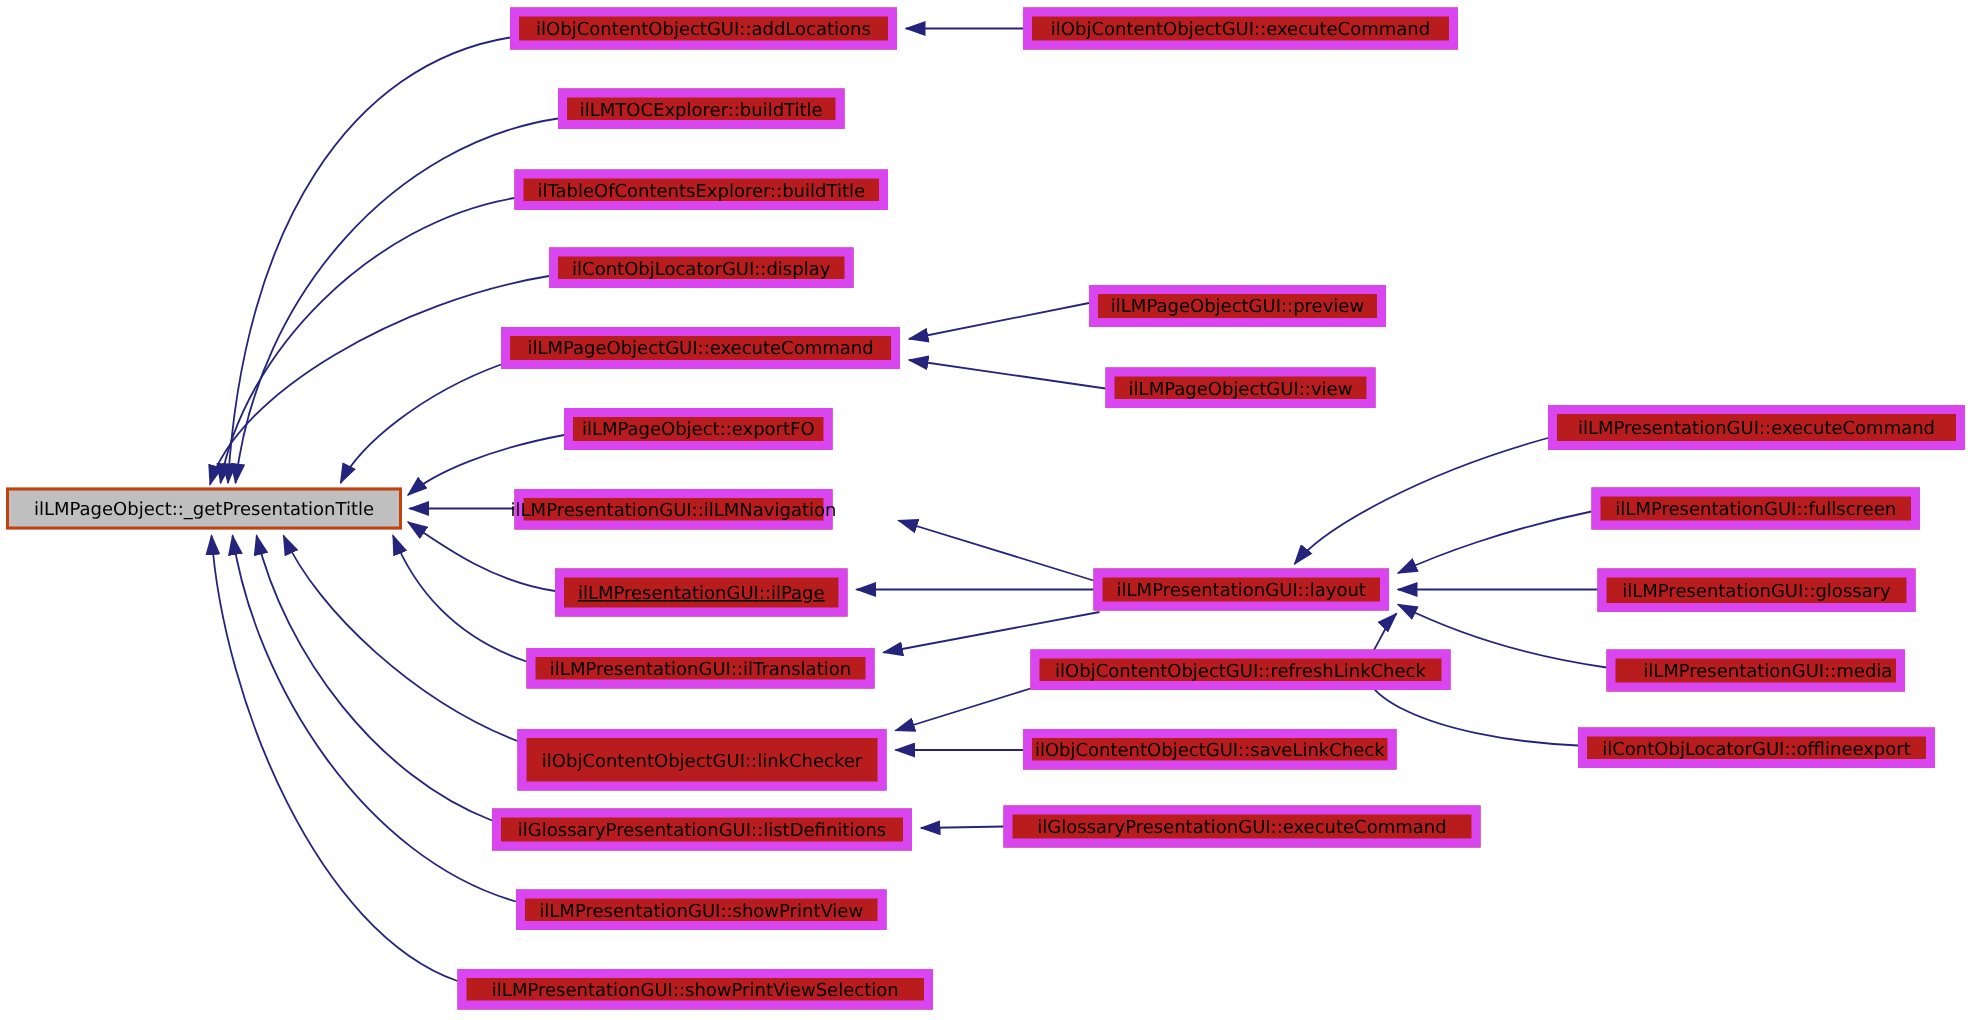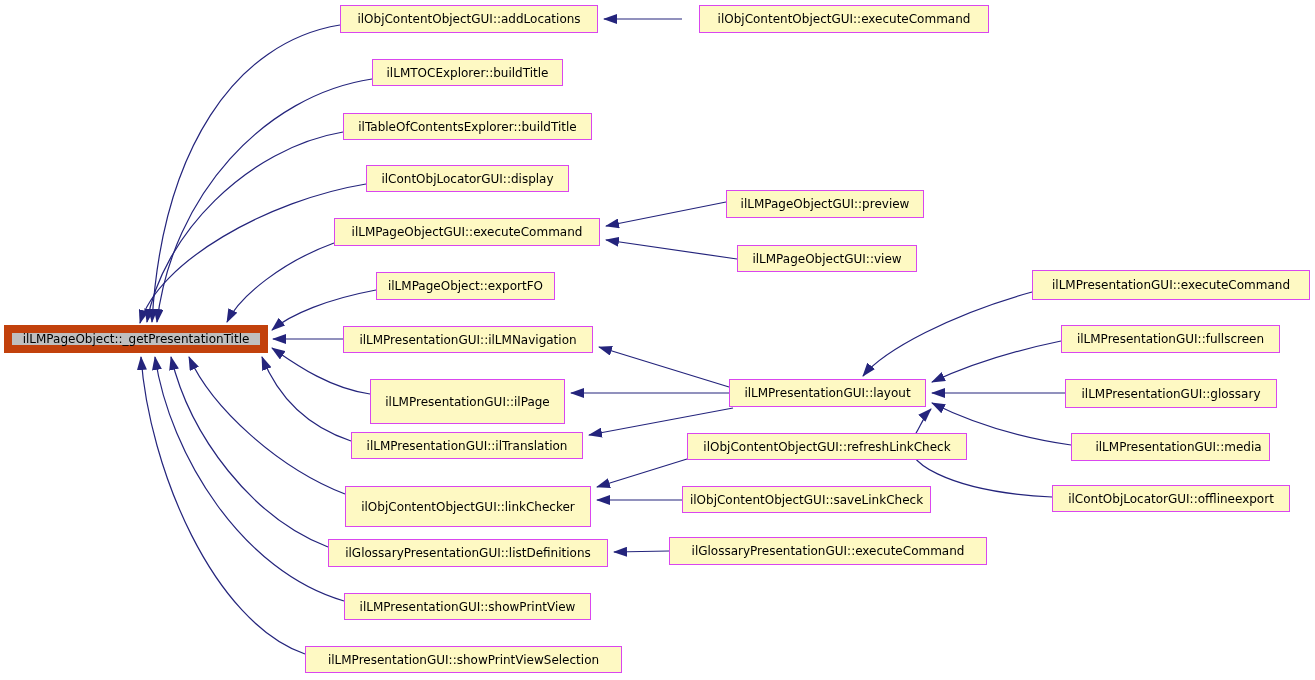--- a/index.html
+++ b/index.html
@@ -6,32 +6,32 @@
   body{
     width:1315px;height:680px;position:relative;background:#ffffff;
     font-family:"DejaVu Sans","Liberation Sans",sans-serif;
     overflow:hidden;
   }
   #graph-canvas{position:absolute;left:0;top:0;width:1315px;height:680px;}
   #edge-layer{position:absolute;left:0;top:0;}
   .node{
     position:absolute;
     box-sizing:border-box;
-    background:#fef9c3;
-    border:1px solid #d946ef;
+    background:#b91c1c;
+    border:6px solid #d946ef;
     color:#000000;
     font-size:12px;
     display:flex;align-items:center;justify-content:center;
     white-space:nowrap;
     cursor:pointer;
     z-index:2;
   }
   .node.hl{
     background:#bfbfbf;
-    border:8px solid #c2410c;
+    border:2px solid #c2410c;
     cursor:default;
   }
   .edge{fill:none;stroke-width:1.2px;}
 </style>
 </head>
 <body>
 
 <div id="graph-canvas">
   <svg id="edge-layer" width="1315" height="680" viewBox="0 0 1315 680" xmlns="http://www.w3.org/2000/svg">
     <defs>
@@ -65,30 +65,30 @@
         <path d="M1032,292 C952,314 884,350 863,376" class="edge" stroke="#24247c" marker-end="url(#arrowhead)"></path>
         <path d="M1061,341 C1003,353 958,370 932,382" class="edge" stroke="#24247c" marker-end="url(#arrowhead)"></path>
         <path d="M1065,393 L932,393" class="edge" stroke="#24247c" marker-end="url(#arrowhead)"></path>
         <path d="M1071,445 C1008,436 962,418 932,403" class="edge" stroke="#24247c" marker-end="url(#arrowhead)"></path>
         <path d="M1052,497 C948,492 897,460 913,438 C920,428 923,417 931,409" class="edge" stroke="#24247c" marker-end="url(#arrowhead)"></path>
       </g>
   </svg>
   <div id="node-layer">
       <div class="node hl" style="left: 4px; top: 325px; width: 264px; height: 28px;">ilLMPageObject::_getPresentationTitle</div>
       <div class="node" style="left: 340px; top: 5px; width: 258px; height: 28px;">ilObjContentObjectGUI::addLocations</div>
-      <div class="node" style="left: 699px; top: 5px; width: 290px; height: 28px;">ilObjContentObjectGUI::executeCommand</div>
+      <div class="node" style="left: 682px; top: 5px; width: 290px; height: 28px;">ilObjContentObjectGUI::executeCommand</div>
       <div class="node" style="left: 372px; top: 59px; width: 191px; height: 27px;">ilLMTOCExplorer::buildTitle</div>
       <div class="node" style="left: 343px; top: 113px; width: 249px; height: 27px;">ilTableOfContentsExplorer::buildTitle</div>
       <div class="node" style="left: 366px; top: 165px; width: 203px; height: 27px;">ilContObjLocatorGUI::display</div>
       <div class="node" style="left: 334px; top: 218px; width: 266px; height: 28px;">ilLMPageObjectGUI::executeCommand</div>
       <div class="node" style="left: 726px; top: 190px; width: 198px; height: 28px;">ilLMPageObjectGUI::preview</div>
       <div class="node" style="left: 737px; top: 245px; width: 180px; height: 27px;">ilLMPageObjectGUI::view</div>
       <div class="node" style="left: 376px; top: 272px; width: 179px; height: 28px;">ilLMPageObject::exportFO</div>
-      <div class="node" style="left: 343px; top: 326px; width: 250px; height: 27px;">ilLMPresentationGUI::ilLMNavigation</div>
-      <div class="node" style="left: 370px; top: 379px; width: 195px; height: 45px;">ilLMPresentationGUI::ilPage</div>
+      <div class="node" style="left: 343px; top: 326px; width: 212px; height: 27px;">ilLMPresentationGUI::ilLMNavigation</div>
+      <div class="node" style="left: 370px; top: 379px; width: 195px; height: 32px; text-decoration: underline;">ilLMPresentationGUI::ilPage</div>
       <div class="node" style="left: 729px; top: 379px; width: 197px; height: 28px;">ilLMPresentationGUI::layout</div>
       <div class="node" style="left: 351px; top: 432px; width: 232px; height: 27px;">ilLMPresentationGUI::ilTranslation</div>
       <div class="node" style="left: 687px; top: 433px; width: 280px; height: 27px;">ilObjContentObjectGUI::refreshLinkCheck</div>
       <div class="node" style="left: 345px; top: 486px; width: 246px; height: 41px;">ilObjContentObjectGUI::linkChecker</div>
       <div class="node" style="left: 682px; top: 486px; width: 249px; height: 27px;">ilObjContentObjectGUI::saveLinkCheck</div>
       <div class="node" style="left: 328px; top: 539px; width: 280px; height: 28px;">ilGlossaryPresentationGUI::listDefinitions</div>
       <div class="node" style="left: 669px; top: 537px; width: 318px; height: 28px;">ilGlossaryPresentationGUI::executeCommand</div>
       <div class="node" style="left: 344px; top: 593px; width: 247px; height: 27px;">ilLMPresentationGUI::showPrintView</div>
       <div class="node" style="left: 305px; top: 646px; width: 317px; height: 27px;">ilLMPresentationGUI::showPrintViewSelection</div>
       <div class="node" style="left: 1032px; top: 270px; width: 278px; height: 30px;">ilLMPresentationGUI::executeCommand</div>

